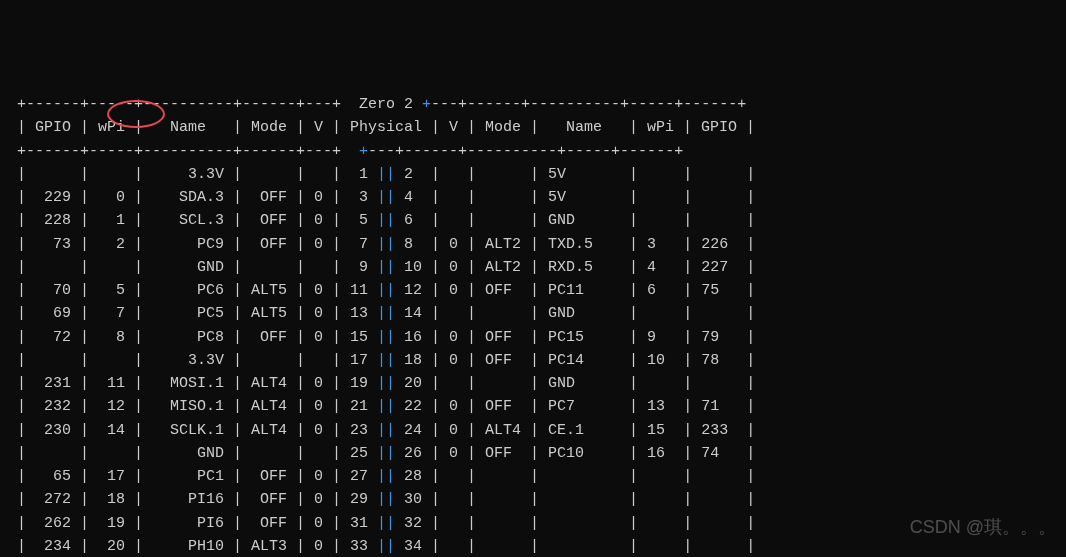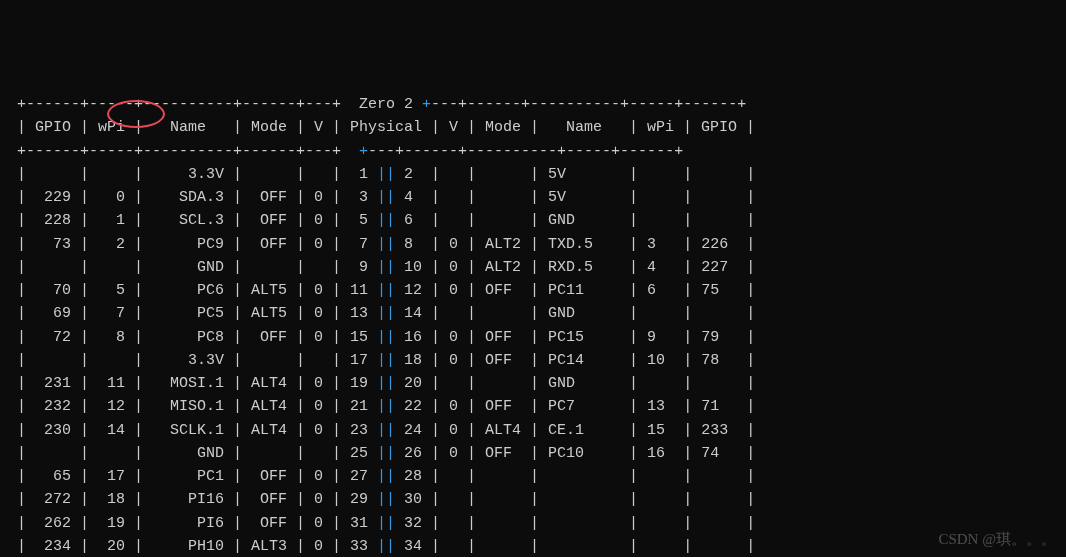--- a/index.html
+++ b/index.html
@@ -25,24 +25,24 @@
       top: 100px;
       width: 58px;
       height: 28px;
       border: 2px solid #e74856;
       border-radius: 50%;
       pointer-events: none;
     }
     .watermark {
       position: absolute;
       right: 10px;
-      bottom: 6px;
+      bottom: 15px;
       color: rgba(200,200,200,0.35);
-      font-size: 15px;
-      font-family: Liberation Serif, serif;
+      font-size: 18px;
+      font-family: Liberation Sans, sans-serif;
     }
   </style>
 </head>
 <body>
 
 
 
 <div class="terminal" id="term"> +------+-----+----------+------+---+  Zero 2 <span class="cyan">+</span>---+------+----------+-----+------+
  | GPIO | wPi |   Name   | Mode | V | Physical | V | Mode |   Name   | wPi | GPIO |
  +------+-----+----------+------+---+  <span class="cyan">+</span>---+------+----------+-----+------+

